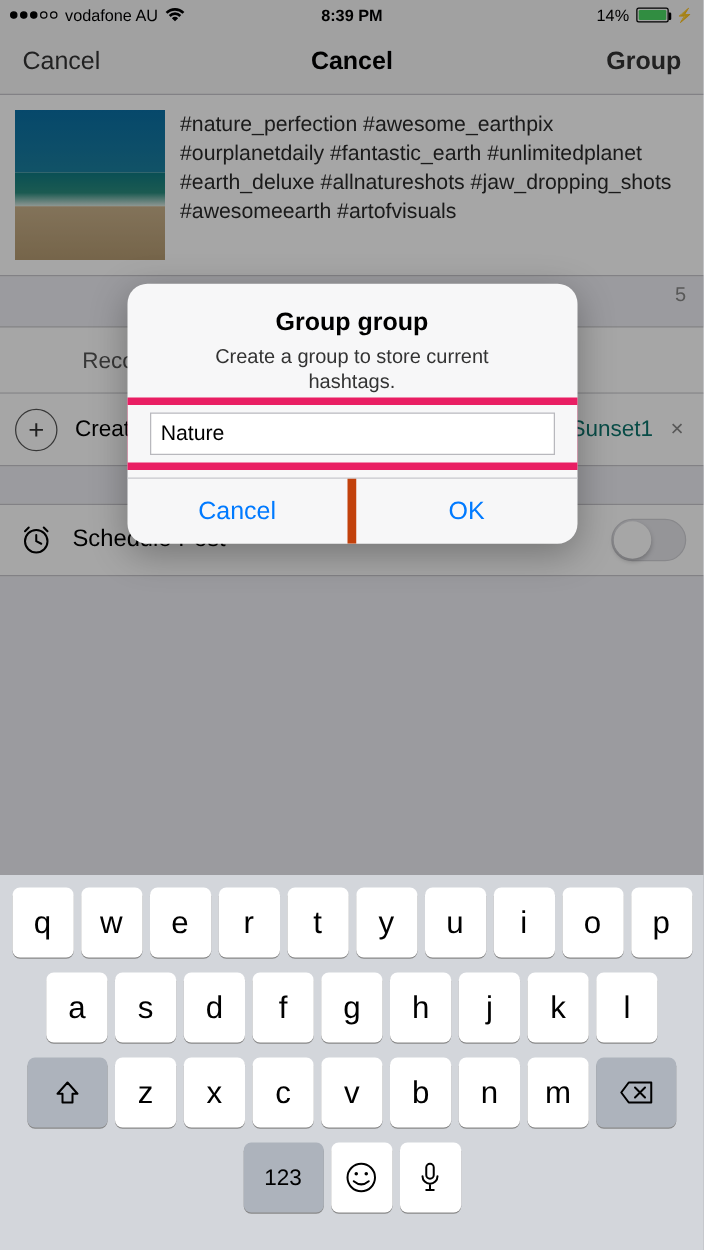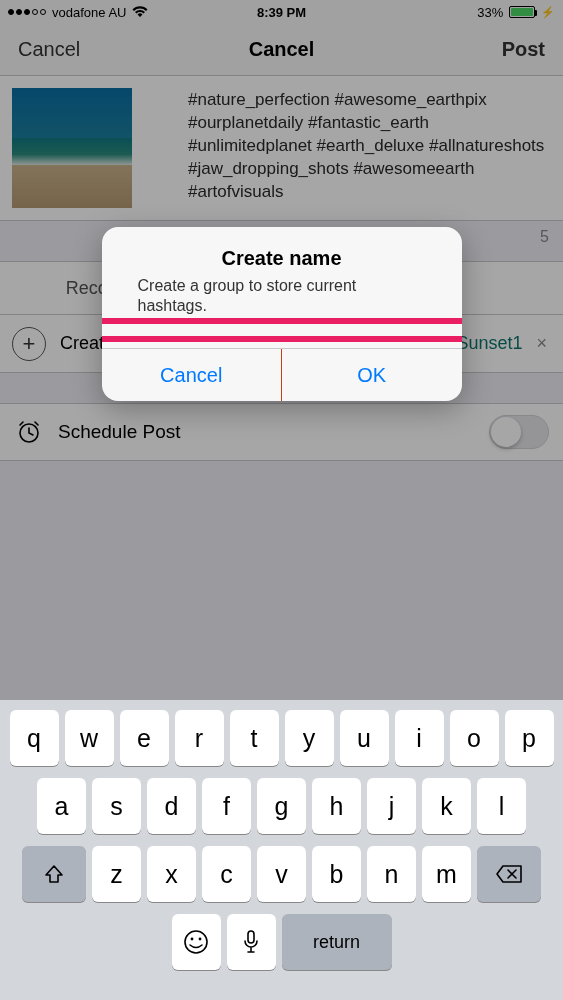--- a/index.html
+++ b/index.html
@@ -23,21 +23,21 @@
   .nav-bar { height: 52px; display: flex; align-items: center; justify-content: space-between; padding: 0 18px; background: #f7f7f8; border-bottom: 1px solid #c8c7cc; }
   .nav-title { position: absolute; left: 50%; transform: translateX(-50%); font-size: 20px; font-weight: 700; color: #000; }
   .nav-btn { font-size: 20px; color: #333; }
   .nav-btn.done { font-weight: 600; }
   
   .caption-row { display: flex; padding: 12px; background: #fff; border-bottom: 1px solid #c8c7cc; position: relative; }
   .thumb { width: 120px; height: 120px; flex-shrink: 0; overflow: hidden; position: relative; }
   .thumb-sky { position: absolute; left:0; right:0; top:0; height: 42%; background: linear-gradient(#0a6fa5,#1b7f9e); }
   .thumb-sea { position: absolute; left:0; right:0; top:42%; height: 22%; background: linear-gradient(#0f7a82,#2a8b7d 60%,#dce8e2); }
   .thumb-sand { position: absolute; left:0; right:0; bottom:0; height: 36%; background: linear-gradient(#c9b18a,#b59b72); }
-  .caption-text { flex: 1; padding-left: 12px; font-size: 17px; line-height: 23px; color: #2a2a2a; margin-left: 44px; }
+  .caption-text { flex: 1; padding-left: 12px; font-size: 17px; line-height: 23px; color: #2a2a2a; }
   .caption-count { position: absolute; right: 14px; bottom: -26px; font-size: 16px; color: #888; }
   
   .tabs-row { height: 54px; margin-top: 40px; display: flex; background: #fff; border-top: 1px solid #c8c7cc; border-bottom: 1px solid #c8c7cc; }
   .tab { flex:1; display:flex; align-items:center; justify-content:center; font-size:18px; color:#555; }
   .tab.selected { font-weight:700; color:#000; }
   
   .group-row { height: 58px; display:flex; align-items:center; padding: 0 12px; background:#fff; border-bottom:1px solid #c8c7cc; position:relative; }
   .plus-circle { width: 34px; height:34px; border:1.5px solid #555; border-radius:50%; display:flex; align-items:center; justify-content:center; font-size:22px; color:#333; margin-right:14px; }
   .group-label { font-size:18px; flex:1; }
   .group-chip { margin-left:auto; font-size:18px; color:#0f766e; padding: 0 6px; }
@@ -45,27 +45,27 @@
   .group-divider { width:1px; height:58px; background:#c8c7cc; margin: 0 4px 0 10px; }
   
   .schedule-row { margin-top: 30px; height: 58px; display:flex; align-items:center; padding: 0 14px; background:#fff; border-top:1px solid #c8c7cc; border-bottom:1px solid #c8c7cc; }
   .clock-icon { width:30px; height:30px; margin-right:14px; display:flex; align-items:center; justify-content:center; }
   .schedule-label { font-size:19px; color:#000; flex:1; }
   .switch { width:60px; height:34px; border-radius:17px; background:#e5e5ea; border:1.5px solid #d1d1d6; position:relative; }
   .switch-knob { position:absolute; left:1px; top:1px; width:30px; height:30px; border-radius:50%; background:#fff; box-shadow: 0 2px 4px rgba(0,0,0,0.25); }
   
   .dialog { position:absolute; z-index:100; left:50%; top:227px; transform:translateX(-50%); width:360px; background:#f7f7f8; border-radius:16px; overflow:hidden; box-shadow:0 8px 30px rgba(0,0,0,0.3); }
   .dialog-header { text-align:center; padding: 20px 20px 2px; font-size:20px; font-weight:700; }
-  .dialog-sub { padding: 4px 36px 14px; font-size:16px; color:#333; line-height:20px; }
+  .dialog-sub { text-align:center; padding: 4px 36px 14px; font-size:16px; color:#333; line-height:20px; }
   .dialog-input-wrap { padding: 0 18px 18px; position:relative; }
   .highlight-box { position:absolute; left:-6px; right:-6px; top:-12px; bottom:6px; border:6px solid #e91e63; z-index:2; pointer-events:none; }
   .dialog-input { width:100%; height:34px; border:1px solid #b8b8bd; background:#fff; padding: 0 8px; font-size:17px; outline:none; }
   .dialog-buttons { display:flex; border-top:1px solid #c8c7cc; }
   .dialog-btn { flex:1; height:52px; display:flex; align-items:center; justify-content:center; font-size:20px; color:#007aff; }
-  .dialog-btn + .dialog-btn { border-left:1px solid #c2410c; }
+  .dialog-btn + .dialog-btn { border-left:7px solid #c2410c; }
   
   .keyboard { position:absolute; left:0; right:0; bottom:0; height:300px; background:#d3d6db; z-index:200; padding: 10px 4px 6px; }
   .kb-row { display:flex; justify-content:center; gap:6px; margin-bottom:12px; }
   .key { background:#fff; border-radius:6px; box-shadow:0 1px 0 #888; height:56px; display:flex; align-items:center; justify-content:center; font-size:25px; color:#000; }
   .key.letter { width:49px; }
   .key.shift, .key.backspace { width:64px; background:#adb3bc; }
   .kb-row.row3 { gap:6px; padding: 0 2px; }
   .kb-row.row4 { gap:6px; }
   .key.numbers { width:64px; background:#adb3bc; font-size:18px; }
   .key.emoji { width:49px; }
@@ -90,34 +90,34 @@
       </div>
       <span>vodafone AU</span>
       <span class="wifi-icon">
         <svg width="16" height="12" viewBox="0 0 16 12">
             <path d="M8 11 L5.5 8.5 A3.5 3.5 0 0 1 10.5 8.5 Z M3 6 A7 7 0 0 1 13 6 L11.5 7.5 A5 5 0 0 0 4.5 7.5 Z M0.5 3.5 A10.5 10.5 0 0 1 15.5 3.5 L14 5 A8.5 8.5 0 0 0 2 5 Z" fill="#000"></path>
           </svg>
       </span>
     </div>
     <div class="status-center">8:39 PM</div>
     <div class="status-right">
-      <span>33%</span>
+      <span>14%</span>
       <div class="battery">
         <div class="battery-body">
             <div class="battery-fill"></div>
           </div>
       </div>
       <span class="charging">⚡</span>
     </div>
   </div>
 
   <div class="nav-bar">
     <span class="nav-btn">Cancel</span>
     <span class="nav-title">Cancel</span>
-    <span class="nav-btn done">Post</span>
+    <span class="nav-btn done">Group</span>
   </div>
 
   <div class="caption-row">
     <div class="thumb">
       <div class="thumb-sky"></div>
         <div class="thumb-sea"></div>
         <div class="thumb-sand"></div>
     </div>
     <div class="caption-text">#nature_perfection #awesome_earthpix #ourplanetdaily #fantastic_earth #unlimitedplanet #earth_deluxe #allnatureshots #jaw_dropping_shots #awesomeearth #artofvisuals</div>
     <div class="caption-count">5</div>
@@ -144,24 +144,25 @@
           <path d="M8 4 L5 7 M20 4 L23 7" stroke="#000" stroke-width="1.6" stroke-linecap="round"></path>
         </svg>
     </div>
     <span class="schedule-label">Schedule Post</span>
     <div class="switch">
         <div class="switch-knob"></div>
       </div>
   </div>
 
   <div class="dialog">
-    <div class="dialog-header">Create name</div>
+    <div class="dialog-header">Group group</div>
     <div class="dialog-sub">Create a group to store current hashtags.</div>
     <div class="dialog-input-wrap">
       <div class="highlight-box"></div>
+      <input class="dialog-input" value="Nature" style="">
     </div>
     <div class="dialog-buttons">
       <div class="dialog-btn">Cancel</div>
       <div class="dialog-btn">OK</div>
     </div>
   </div>
 
   <div class="keyboard">
     <div class="kb-row" id="kb-row1">
         <div class="key letter">q</div>
@@ -202,30 +203,30 @@
           <div class="key letter">m</div>
         </div>
       <div class="key backspace">
         <svg width="28" height="20" viewBox="0 0 28 20">
             <path d="M8 2 L26 2 L26 18 L8 18 L2 10 Z" fill="none" stroke="#000" stroke-width="1.6" stroke-linejoin="round"></path>
             <path d="M13 6 L21 14 M21 6 L13 14" stroke="#000" stroke-width="1.6" stroke-linecap="round"></path>
           </svg>
       </div>
     </div>
     <div class="kb-row row4">
+      <div class="key numbers">123</div>
       <div class="key emoji">
         <svg width="26" height="26" viewBox="0 0 26 26">
             <circle cx="13" cy="13" r="11" fill="none" stroke="#000" stroke-width="1.6"></circle>
             <circle cx="9" cy="10" r="1.4" fill="#000"></circle>
             <circle cx="17" cy="10" r="1.4" fill="#000"></circle>
             <path d="M7 16 Q13 21 19 16" fill="none" stroke="#000" stroke-width="1.6" stroke-linecap="round"></path>
           </svg>
       </div>
       <div class="key mic">
         <svg width="16" height="26" viewBox="0 0 16 26">
             <rect x="5" y="2" width="6" height="12" rx="3" fill="none" stroke="#000" stroke-width="1.6"></rect>
             <path d="M2 12 A6 6 0 0 0 14 12 M8 18 V23 M5 23 H11" fill="none" stroke="#000" stroke-width="1.6" stroke-linecap="round"></path>
           </svg>
       </div>
-      <div class="key return">return</div>
     </div>
   </div>
 </div>
 
 </body></html>

